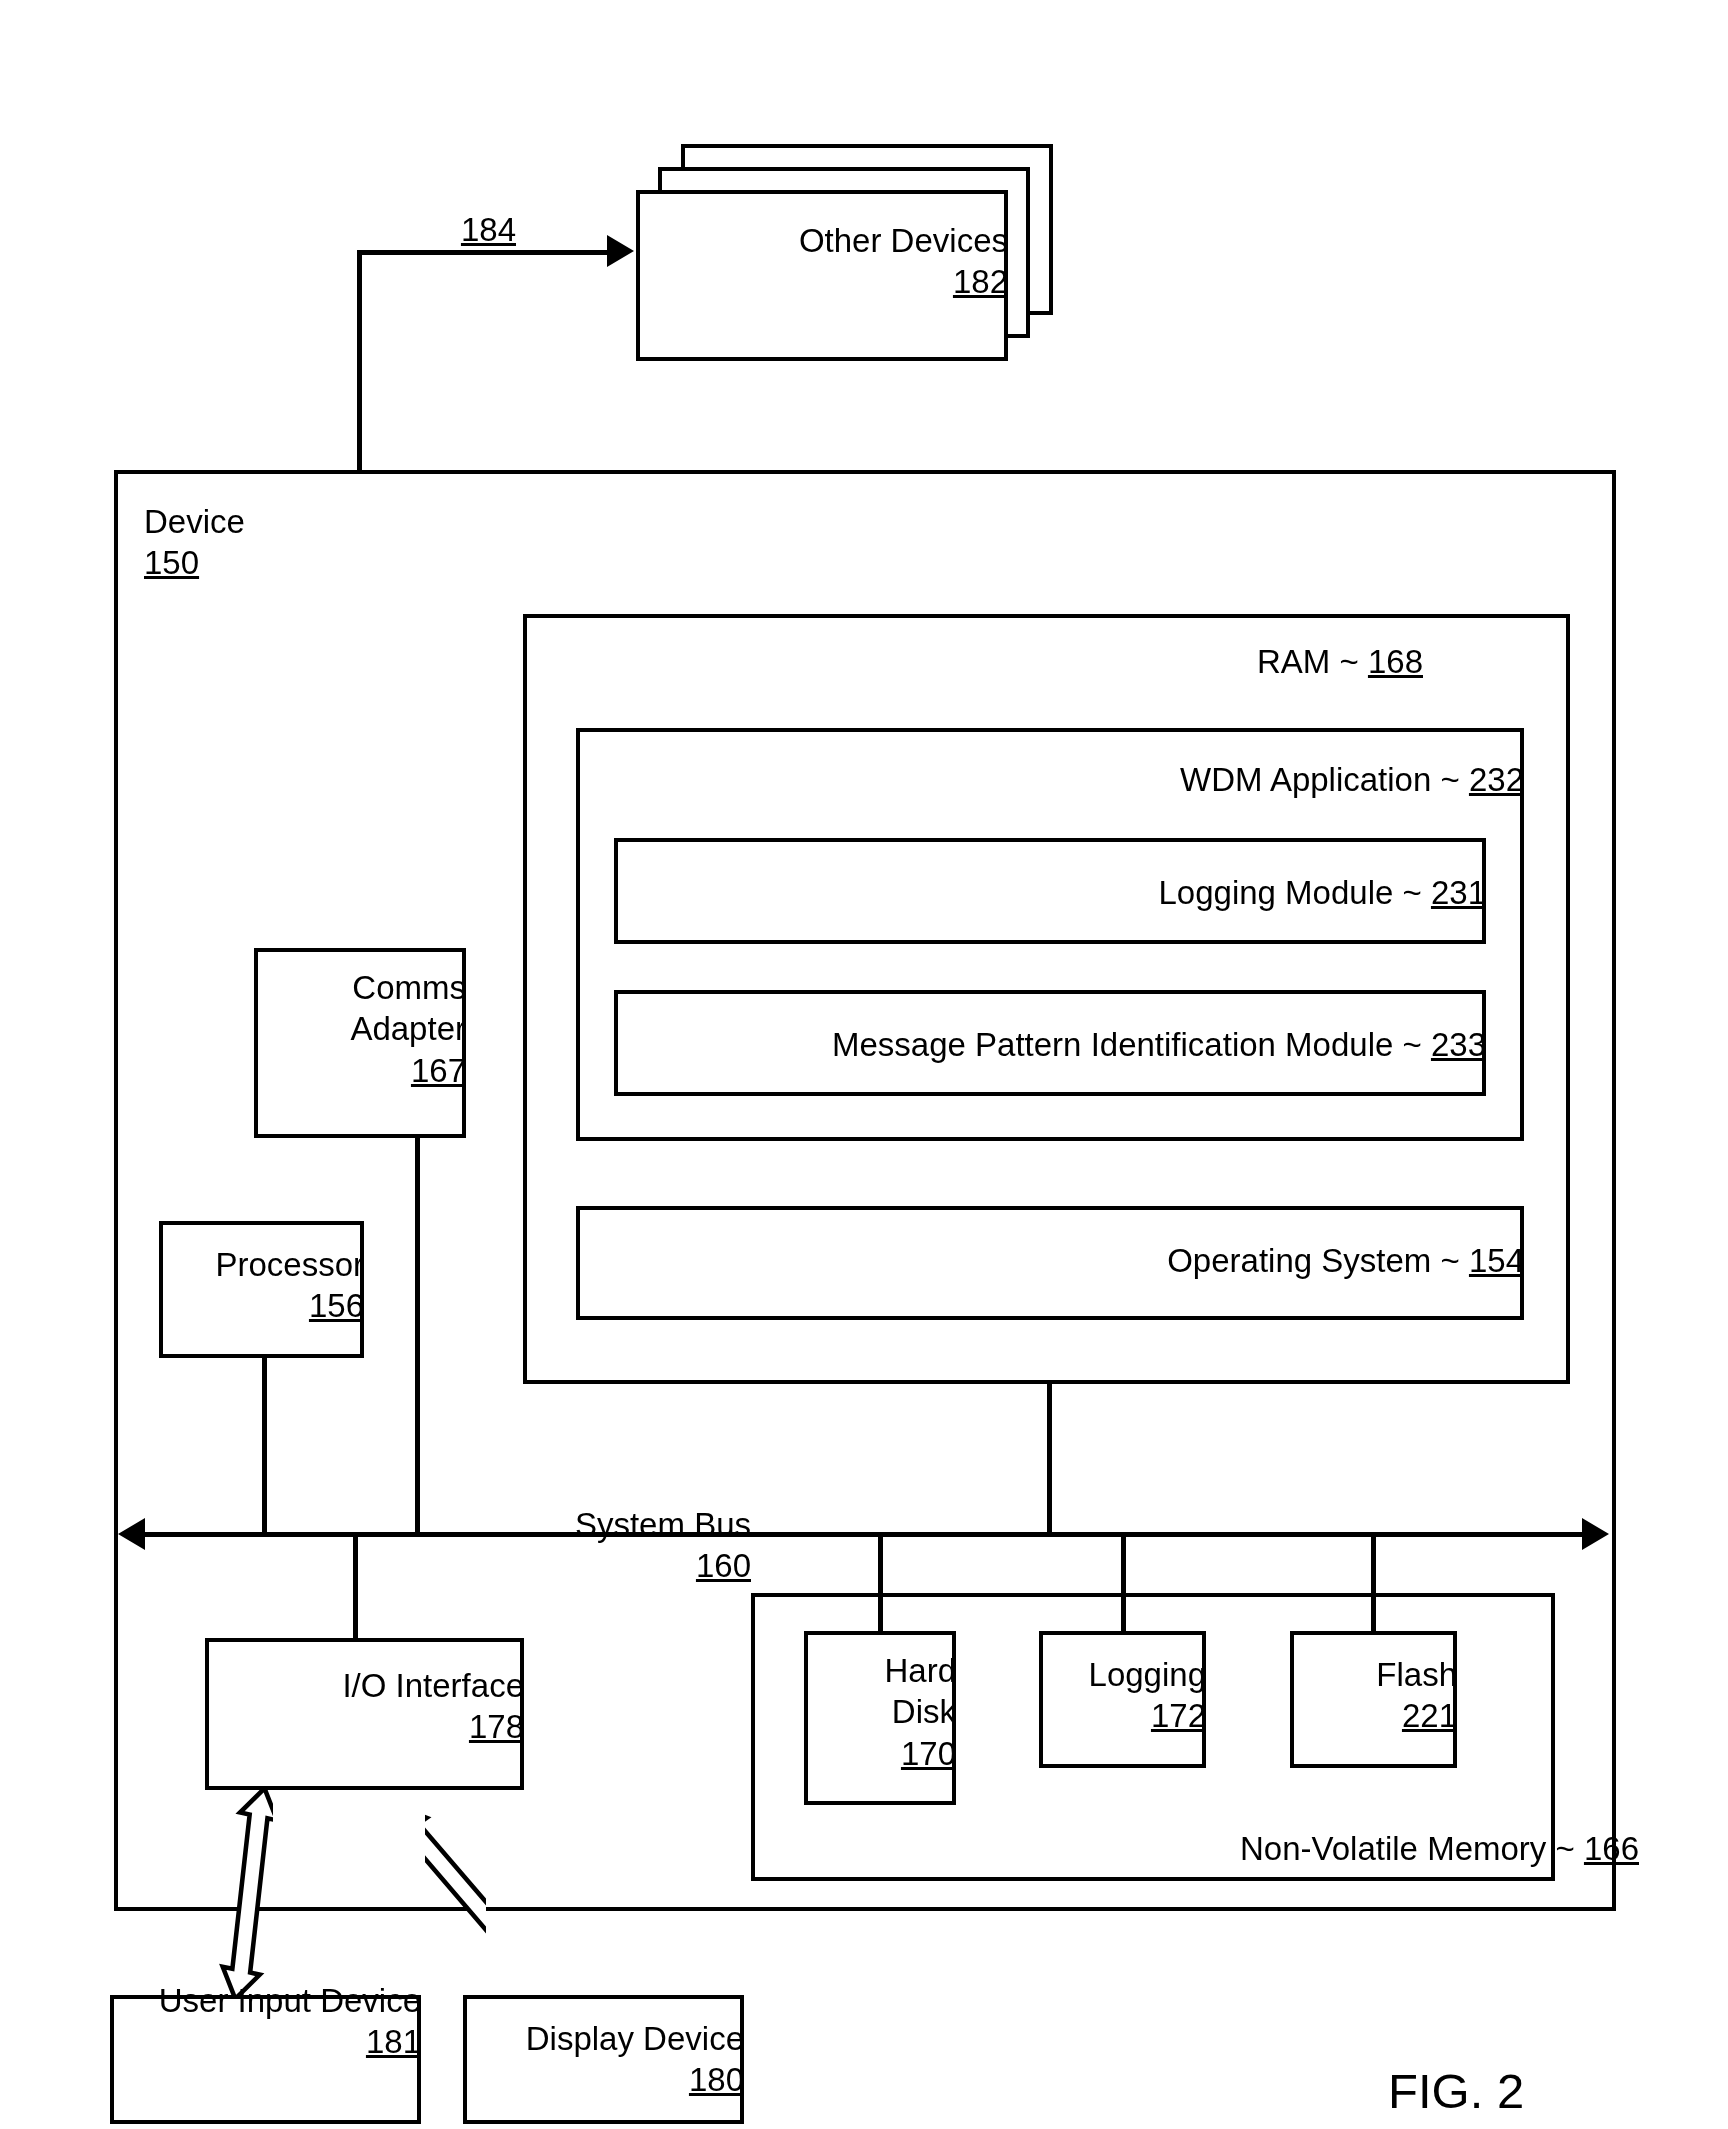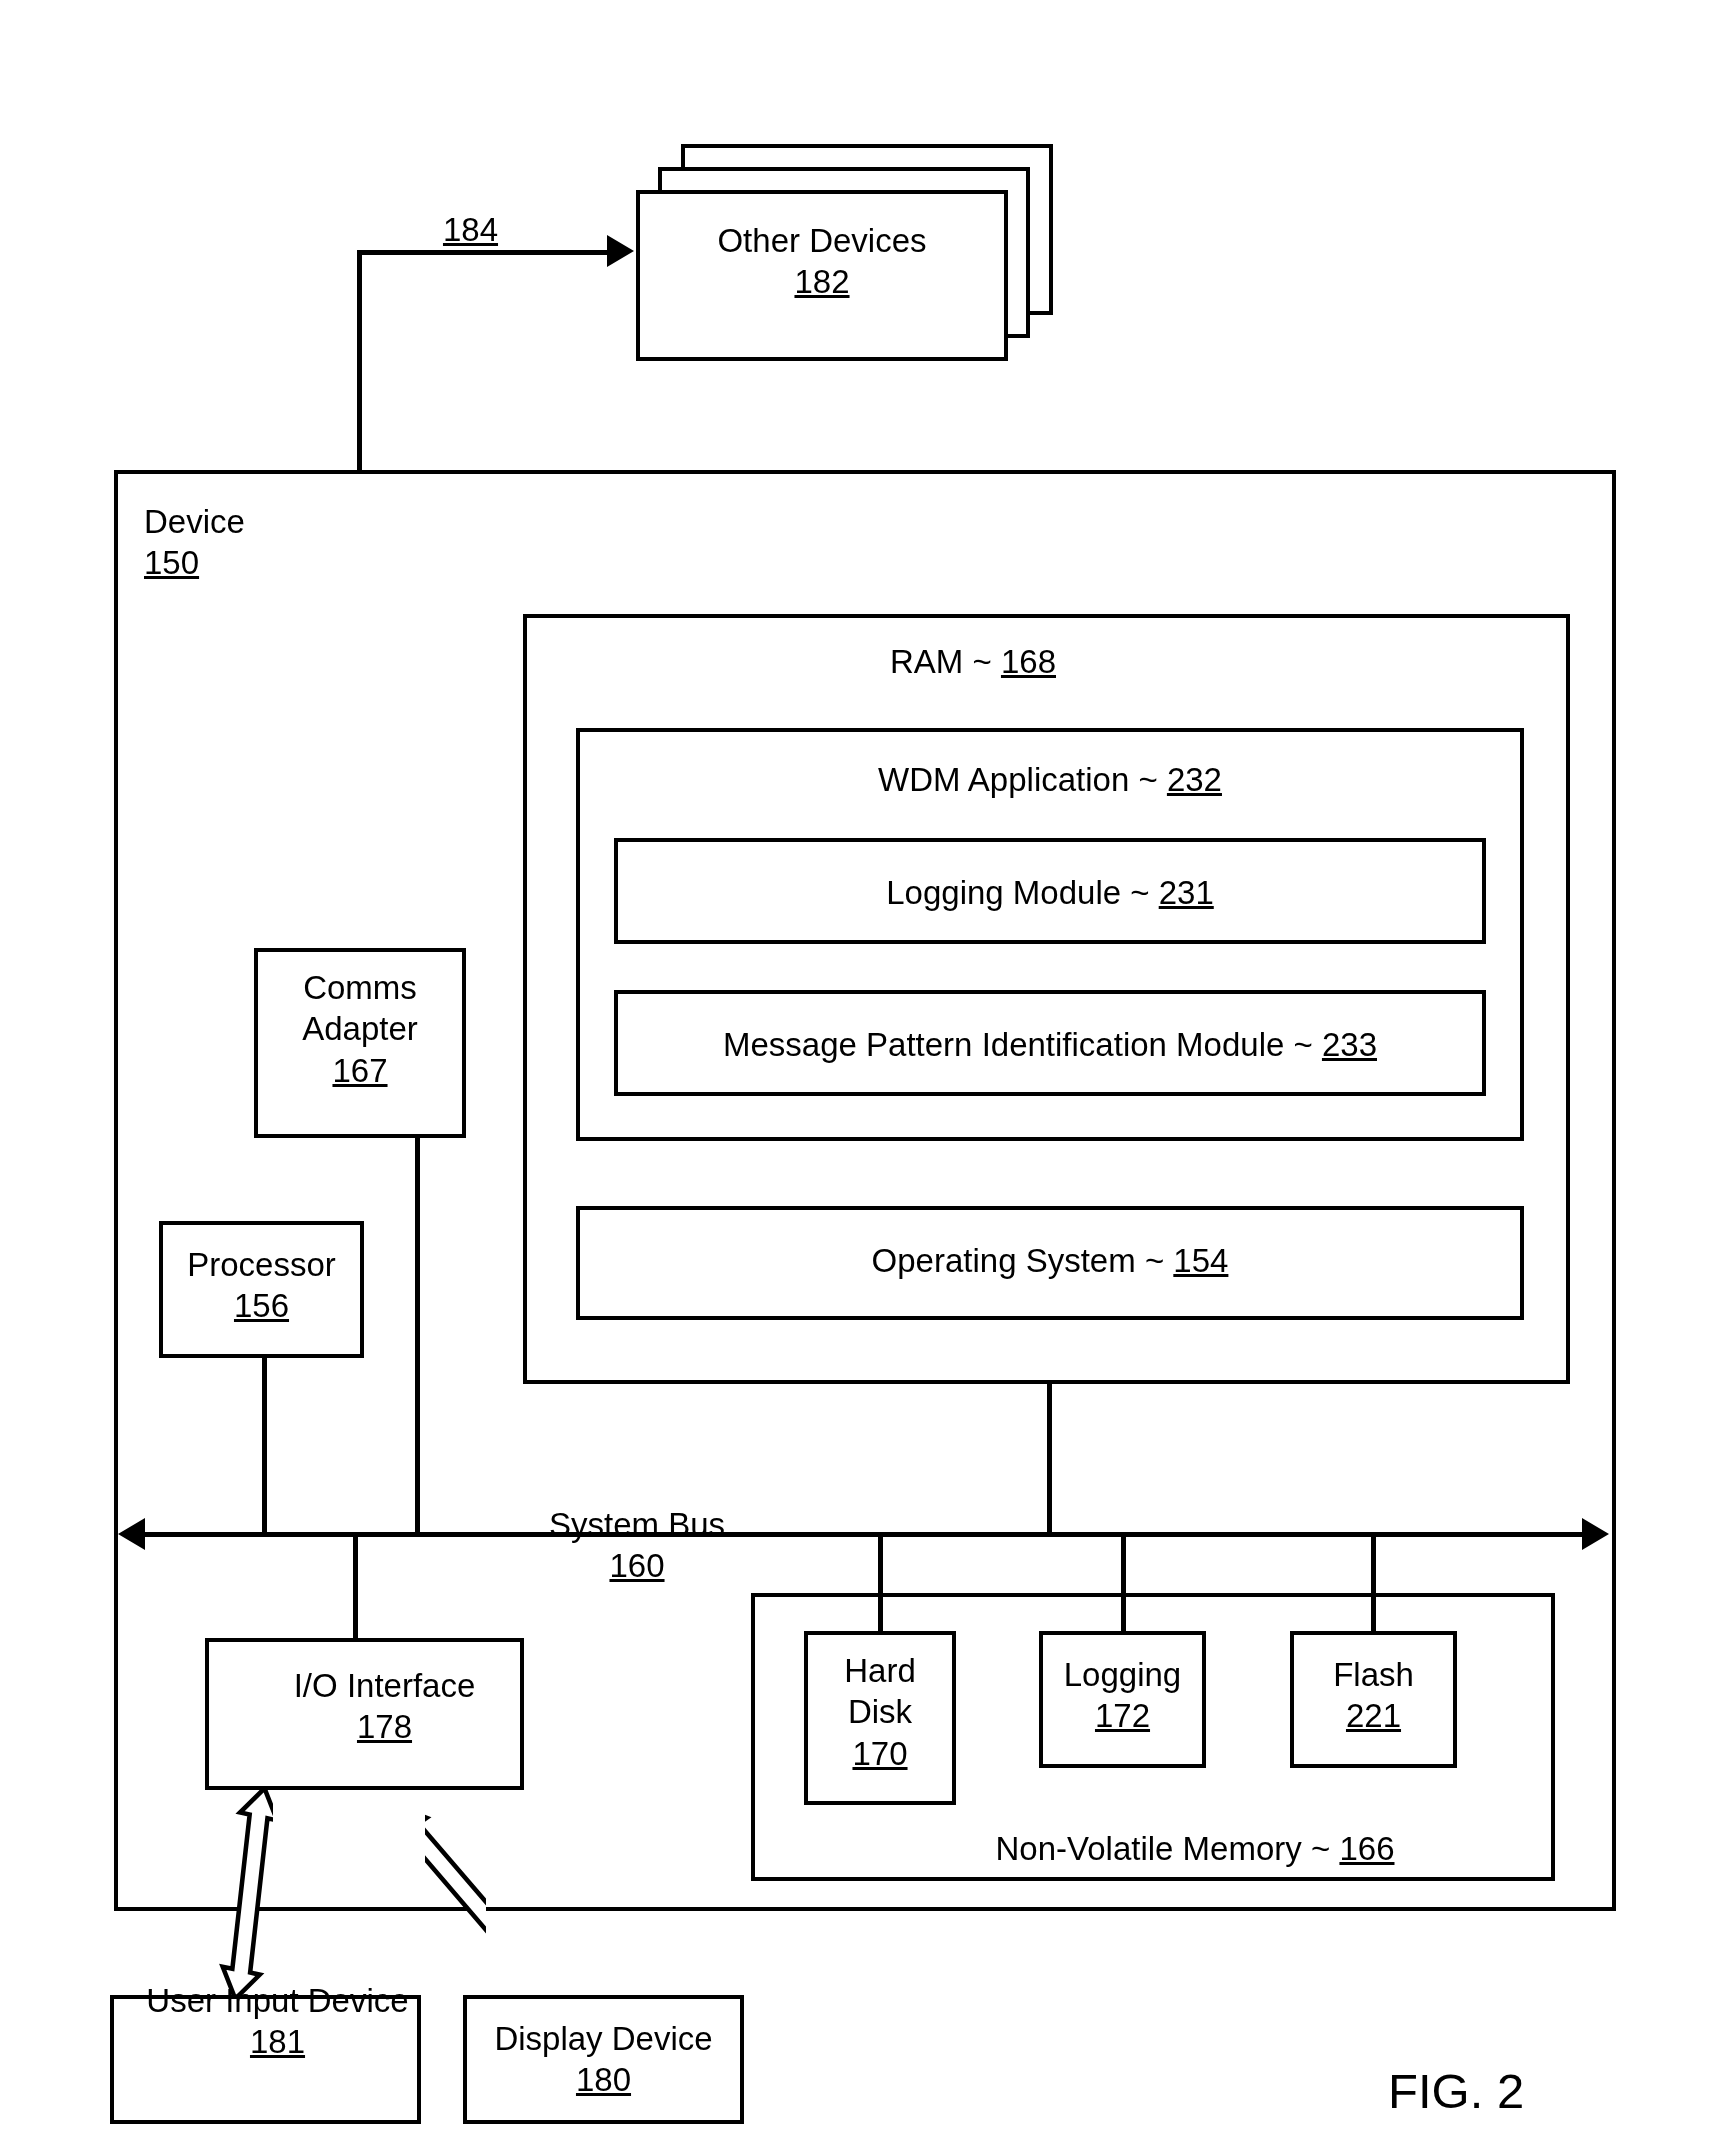--- a/index.html
+++ b/index.html
@@ -15,21 +15,21 @@
     height: 2129px;
     background: #fff;
   }
   .box {
     position: absolute;
     border: 4.6px solid #000;
     background: #fff;
   }
   .label {
     position: absolute;
-    text-align: center;
+    text-align: right;
     font-size: 33px;
     line-height: 1.25;
   }
   .num {
     text-decoration: underline;
   }
   .fig {
     position: absolute;
     font-size: 49px;
     font-weight: 400;

